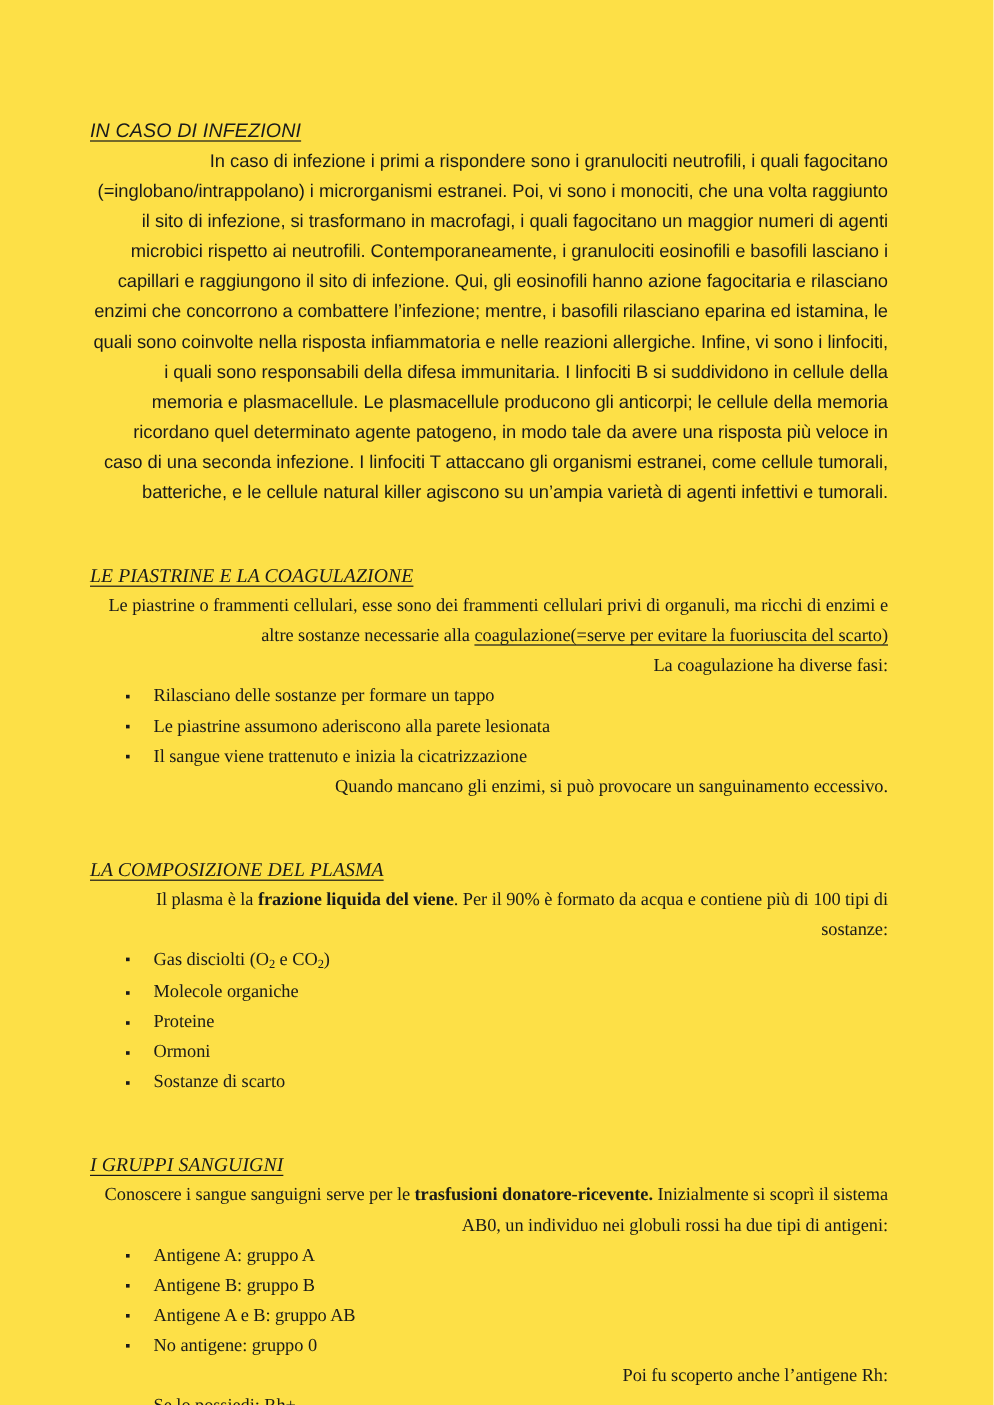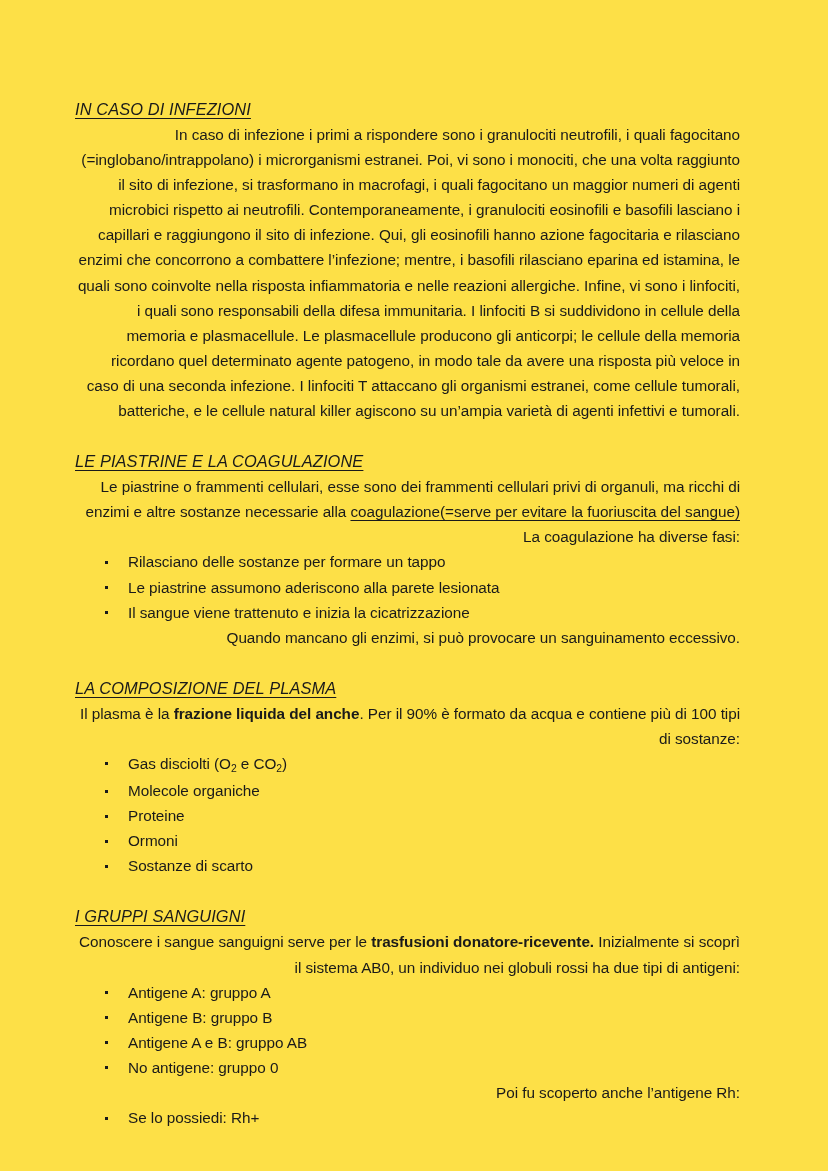--- a/index.html
+++ b/index.html
@@ -24,21 +24,21 @@
   }
   .doc-body {
     width: 665px;
     font-size: 15.3px;
     line-height: 25.1px;
     letter-spacing: -0.05px;
   }
 
   
   .section { margin: 0; }
-  .section + .section { margin-top: 27px; }
+  .section + .section { margin-top: 45px; font-family: Liberation Serif, serif; }
 
   h2.heading {
     font-size: 16.4px;
     font-weight: 400;
     font-style: italic;
     line-height: 23px;
     margin: 0 0 1px 0;
     padding: 0;
     letter-spacing: 0.1px;
   }
@@ -95,33 +95,33 @@
 <div class="page">
   <div class="doc-body">
 
     <section class="section">
       <h2 class="heading"><span class="htext">IN CASO DI INFEZIONI</span></h2>
       <p class="para">In caso di infezione i primi a rispondere sono i granulociti neutrofili, i quali fagocitano (=inglobano/intrappolano) i microrganismi estranei. Poi, vi sono i monociti, che una volta raggiunto il sito di infezione, si trasformano in macrofagi, i quali fagocitano un maggior numeri di agenti microbici rispetto ai neutrofili. Contemporaneamente, i granulociti eosinofili e basofili lasciano i capillari e raggiungono il sito di infezione. Qui, gli eosinofili hanno azione fagocitaria e rilasciano enzimi che concorrono a combattere l’infezione; mentre, i basofili rilasciano eparina ed istamina, le quali sono coinvolte nella risposta infiammatoria e nelle reazioni allergiche. Infine, vi sono i linfociti, i quali sono responsabili della difesa immunitaria. I linfociti B si suddividono in cellule della memoria e plasmacellule. Le plasmacellule producono gli anticorpi; le cellule della memoria ricordano quel determinato agente patogeno, in modo tale da avere una risposta più veloce in caso di una seconda infezione. I linfociti T attaccano gli organismi estranei, come cellule tumorali, batteriche, e le cellule natural killer agiscono su un’ampia varietà di agenti infettivi e tumorali.</p>
     </section>
 
     <section class="section">
       <h2 class="heading"><span class="htext">LE PIASTRINE E LA COAGULAZIONE</span></h2>
-      <p class="para"><span>Le piastrine o frammenti cellulari, esse sono dei frammenti cellulari privi di organuli, ma ricchi di enzimi e altre sostanze necessarie alla </span><span class="uline">coagulazione(=serve per evitare la fuoriuscita del sangue)</span></p>
+      <p class="para"><span>Le piastrine o frammenti cellulari, esse sono dei frammenti cellulari privi di organuli, ma ricchi di enzimi e altre sostanze necessarie alla </span><span class="uline">coagulazione(=serve per evitare la fuoriuscita del scarto)</span></p>
       <p class="para">La coagulazione ha diverse fasi:</p>
       <ul class="bullets">
         <li>Rilasciano delle sostanze per formare un tappo</li>
         <li>Le piastrine assumono aderiscono alla parete lesionata</li>
         <li>Il sangue viene trattenuto e inizia la cicatrizzazione</li>
       </ul>
       <p class="para">Quando mancano gli enzimi, si può provocare un sanguinamento eccessivo.</p>
     </section>
 
     <section class="section">
       <h2 class="heading"><span class="htext">LA COMPOSIZIONE DEL PLASMA</span></h2>
-      <p class="para"><span>Il plasma è la </span><b>frazione liquida del anche</b><span>. Per il 90% è formato da acqua e contiene più di 100 tipi di sostanze:</span></p>
+      <p class="para"><span>Il plasma è la </span><b>frazione liquida del viene</b><span>. Per il 90% è formato da acqua e contiene più di 100 tipi di sostanze:</span></p>
       <ul class="bullets">
         <li><span>Gas disciolti (O</span><sub>2</sub><span> e CO</span><sub>2</sub><span>)</span></li>
         <li>Molecole organiche</li>
         <li>Proteine</li>
         <li>Ormoni</li>
         <li>Sostanze di scarto</li>
       </ul>
     </section>
 
     <section class="section">

